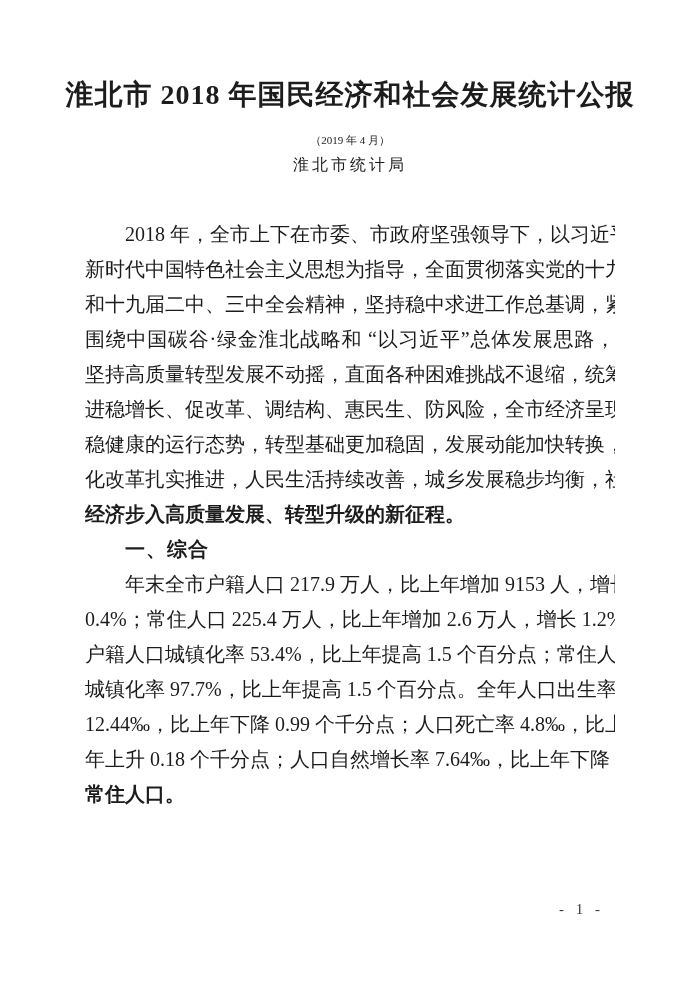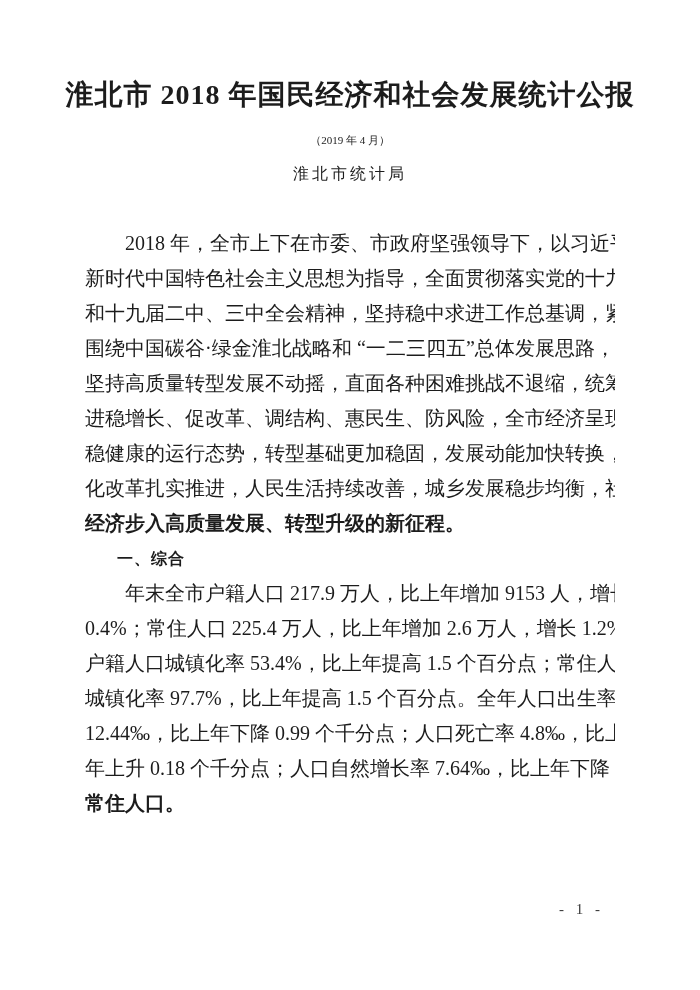--- a/index.html
+++ b/index.html
@@ -22,21 +22,21 @@
     letter-spacing: 1px;
     line-height: 38px;
   }
   .doc-subtitle {
     margin-top: 15px;
     text-align: center;
     font-size: 11px;
     line-height: 22px;
   }
   .doc-org {
-    margin-top: 13px;
+    margin-top: 4px;
     text-align: center;
     font-size: 16px;
     line-height: 20px;
     letter-spacing: 3px;
   }
   .doc-body {
     margin: 42px 85px 0 85px;
     font-size: 20px;
   }
   .line {
@@ -48,21 +48,21 @@
     overflow: hidden;
   }
   .line.indent { text-indent: 2em; }
   .line.last   { text-align-last: left; font-weight: bold; }
   .section-heading {
     height: 35px;
     line-height: 35px;
     text-indent: 2em;
     font-family: "Liberation Sans", "DejaVu Sans", sans-serif;
     font-weight: bold;
-    font-size: 16px;
+    font-size: 20px;
     letter-spacing: 1px;
   }
   .page-number {
     position: absolute;
     bottom: 72px;
     right: 96px;
     font-size: 15px;
     letter-spacing: 4px;
     color: #3a3a3a;
   }
@@ -77,21 +77,21 @@
   <div class="doc-subtitle">（2019 年 4 月）</div>
 
   <div class="doc-org">淮北市统计局</div>
 
   <div class="doc-body">
 
     <div>
         <div class="line indent">2018 年，全市上下在市委、市政府坚强领导下，以习近平</div>
         <div class="line">新时代中国特色社会主义思想为指导，全面贯彻落实党的十九大</div>
         <div class="line">和十九届二中、三中全会精神，坚持稳中求进工作总基调，紧紧</div>
-        <div class="line">围绕中国碳谷·绿金淮北战略和 “一二三四五”总体发展思路，</div>
+        <div class="line">围绕中国碳谷·绿金淮北战略和 “以习近平”总体发展思路，</div>
         <div class="line">坚持高质量转型发展不动摇，直面各种困难挑战不退缩，统筹推</div>
         <div class="line">进稳增长、促改革、调结构、惠民生、防风险，全市经济呈现平</div>
         <div class="line">稳健康的运行态势，转型基础更加稳固，发展动能加快转换，深</div>
         <div class="line">化改革扎实推进，人民生活持续改善，城乡发展稳步均衡，社会</div>
         <div class="line last">经济步入高质量发展、转型升级的新征程。</div>
       </div>
 
     <div class="section-heading">一、综合</div>
 
     <div>

